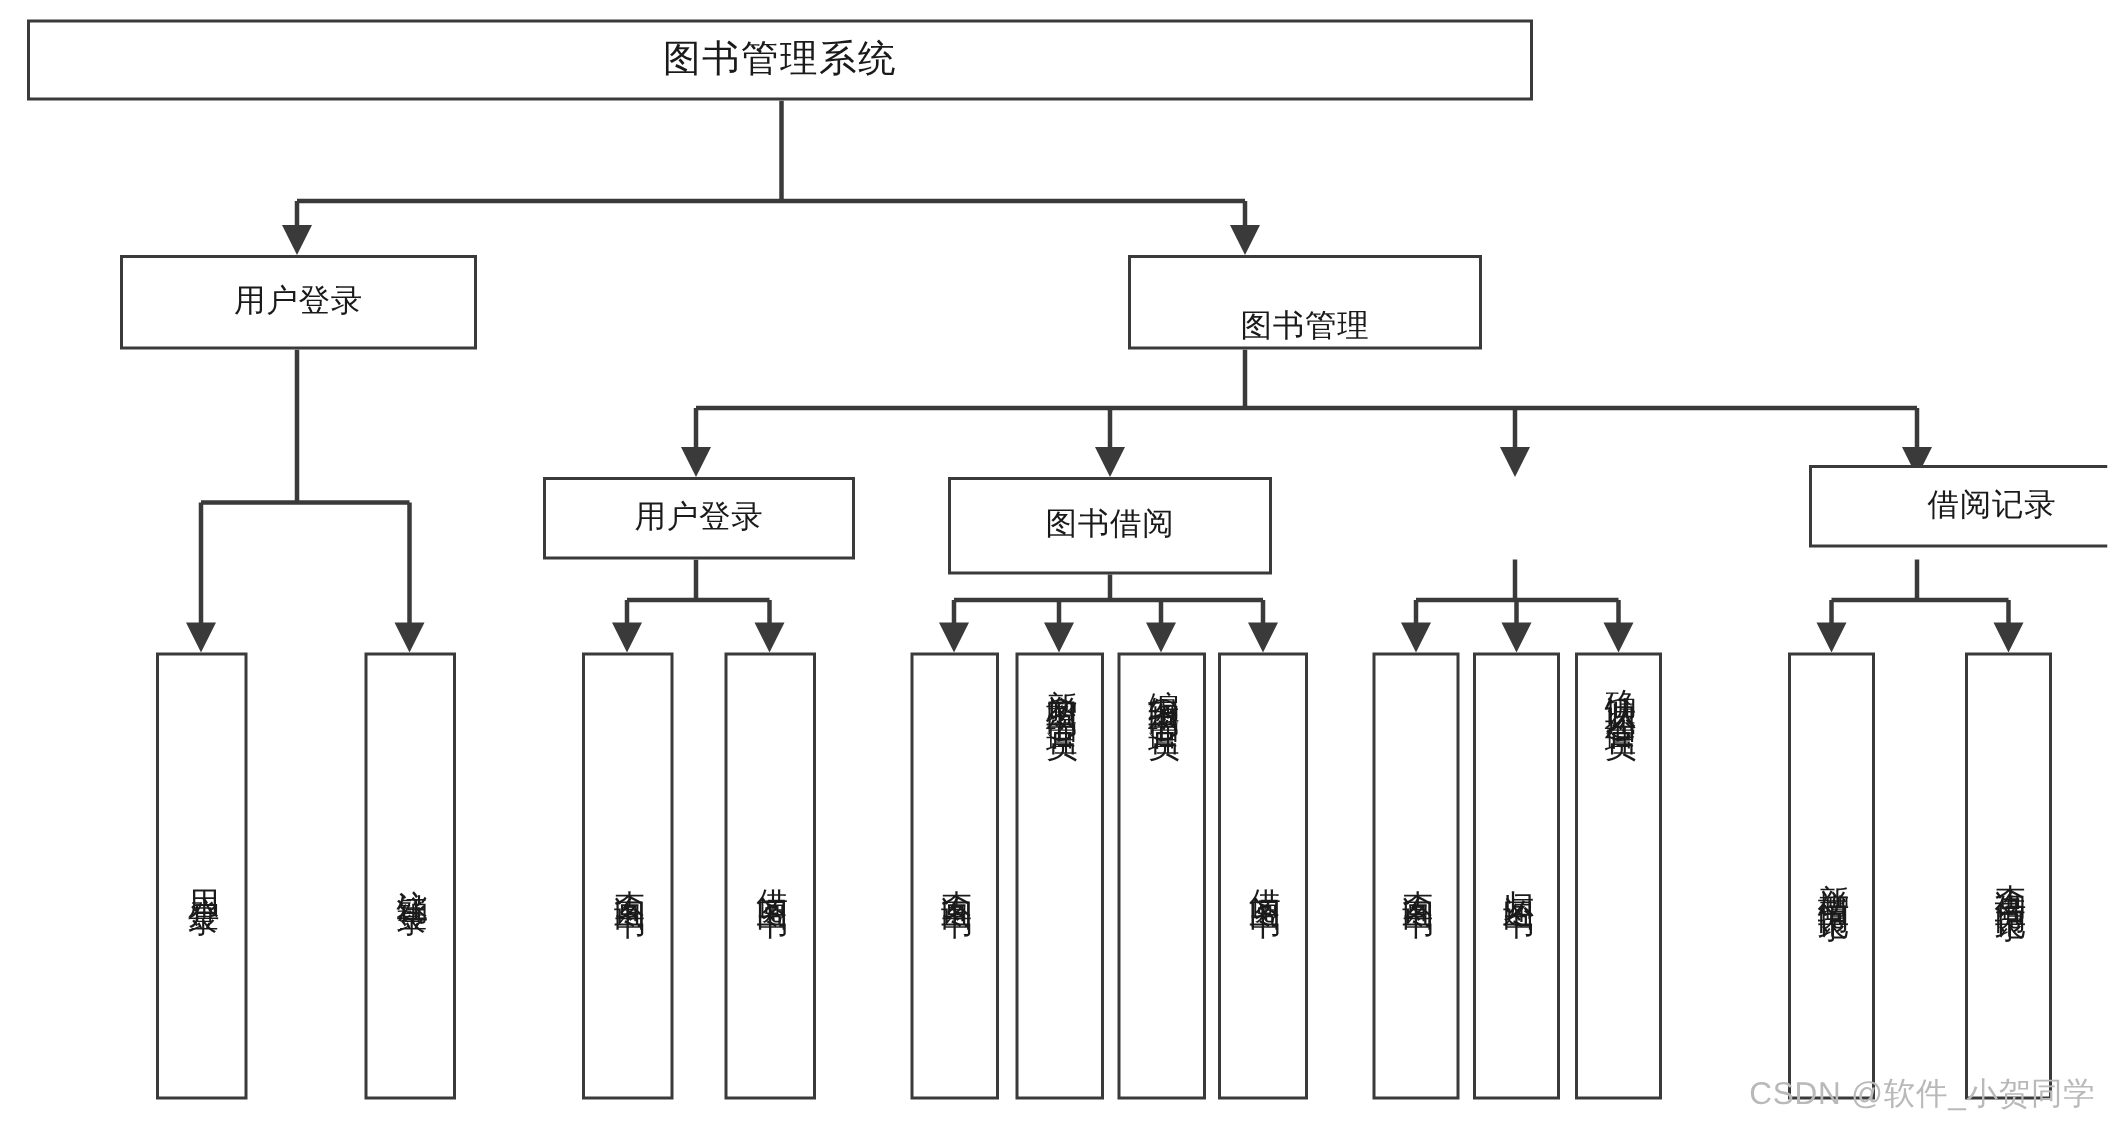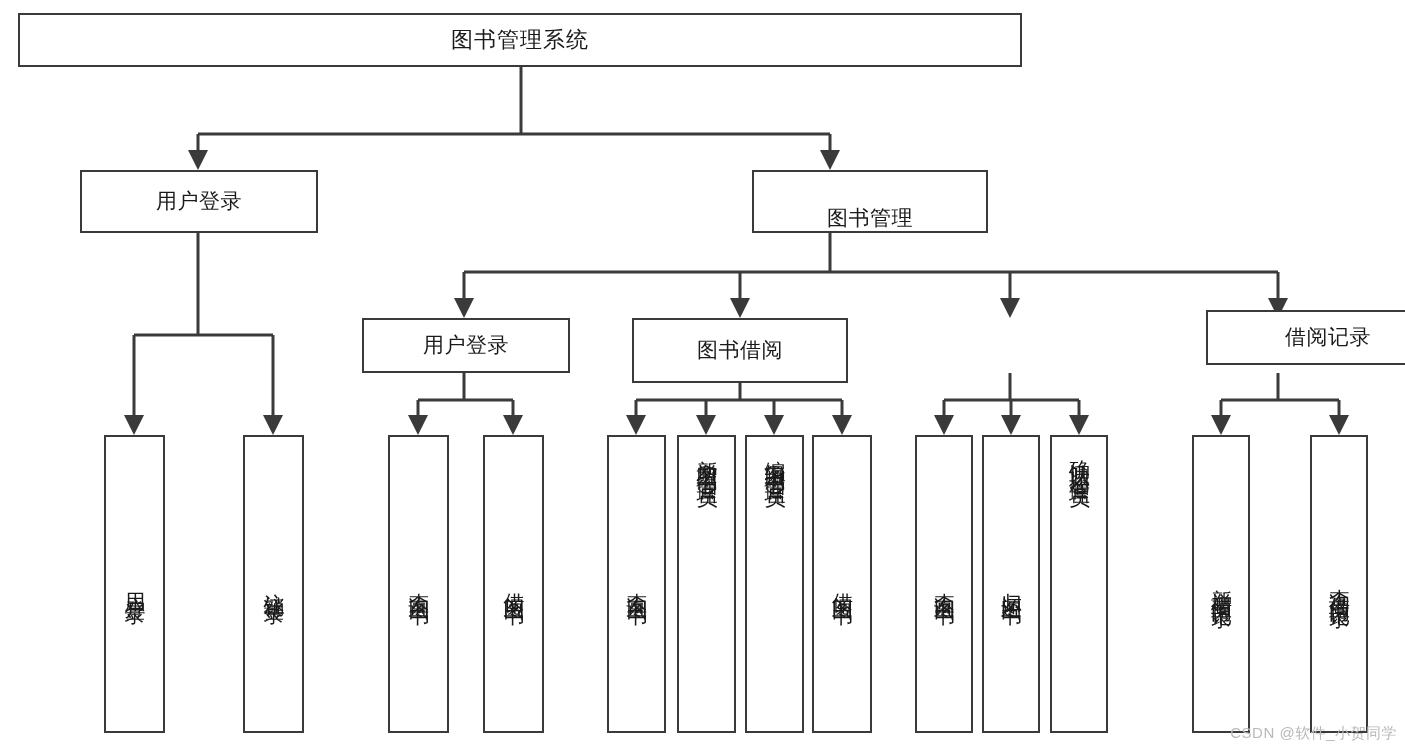--- a/index.html
+++ b/index.html
@@ -31,21 +31,21 @@
     display: block;
     text-align: center;
     line-height: 1.18;
     white-space: nowrap;
   }
   .node.horiz .node-label {
     font-size: 21px;
     letter-spacing: 0.5px;
   }
   .node.root .node-label {
-    font-size: 22px;
+    font-size: 25px;
     letter-spacing: 1px;
   }
   .node.vert {
     align-items: flex-start;
     justify-content: center;
     padding-top: 6px;
   }
   .node.vert .node-label {
     writing-mode: vertical-rl;
     text-orientation: upright;
@@ -70,21 +70,21 @@
     stroke-width: 3;
     fill: none;
   }
   .arrowhead {
     fill: #3a3a3a;
   }
   #watermark {
     position: absolute;
     right: 8px;
     bottom: 4px;
-    font-size: 15px;
+    font-size: 21px;
     color: #b9b9b9;
     white-space: nowrap;
     letter-spacing: 0.5px;
   }
 </style>
 </head>
 <body>
 
 <div id="canvas">
 

